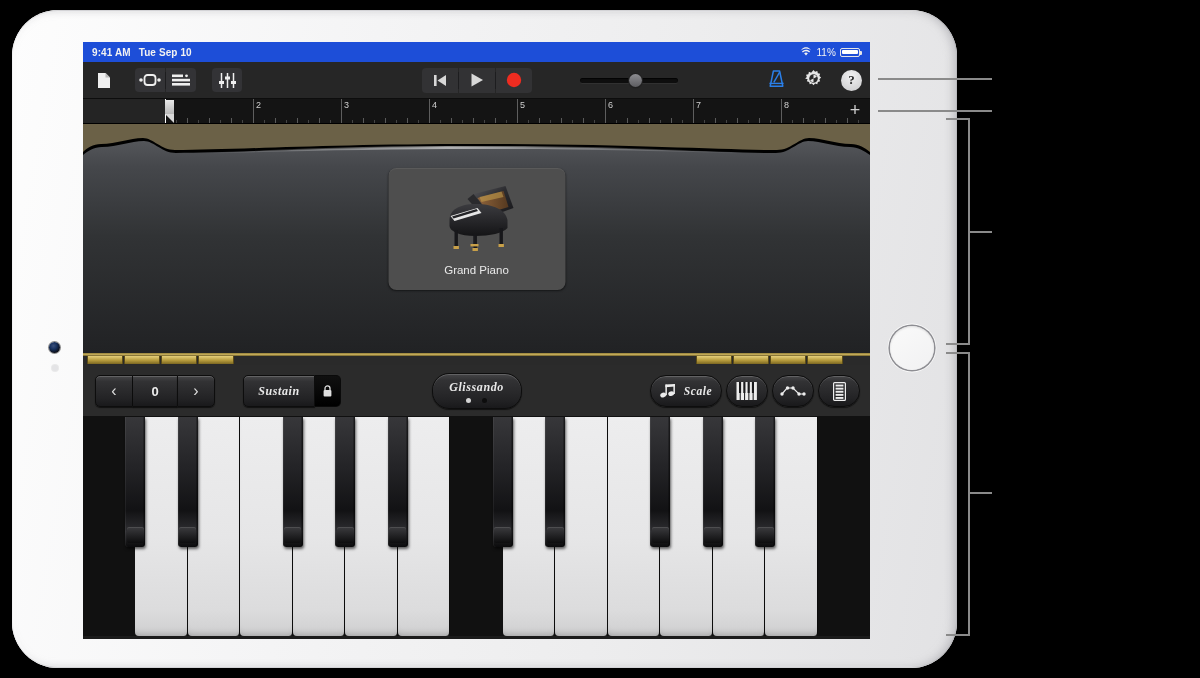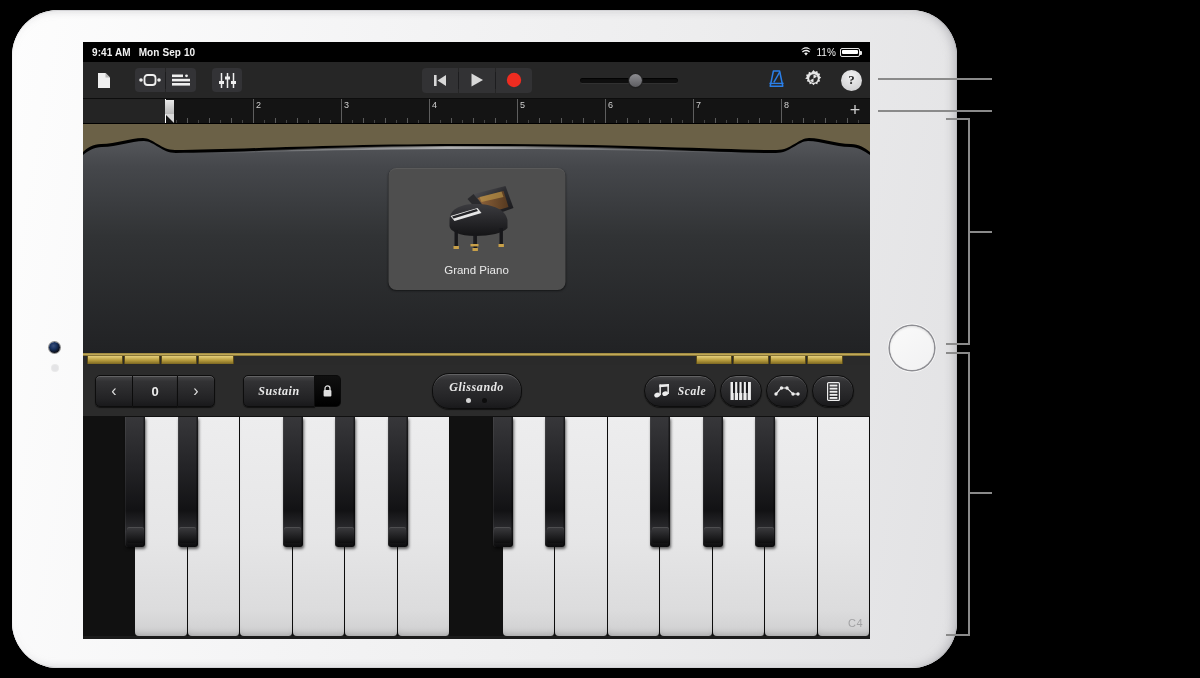--- a/index.html
+++ b/index.html
@@ -43,21 +43,21 @@
   }
 
   
   #screen {
     position:absolute; left:71px; top:32px; width:787px; height:597px;
     background:#1b1b1b; overflow:hidden;
   }
 
   
   #statusbar{
-    position:relative; height:20px; background:#000000;
+    position:relative; height:20px; background:#1d4ed8;
     display:flex; align-items:center; padding:0 10px 0 9px;
     color:#f2f2f2; font-size:10px; letter-spacing:.1px;
   }
   #statusbar .time{font-weight:bold; margin-right:8px;}
   #statusbar .date{font-weight:bold;}
   #statusbar .right{margin-left:auto; display:flex; align-items:center; gap:4px;}
   .batt{
     width:20px; height:9px; border:1px solid #e6e6e6; border-radius:2px;
     position:relative; display:inline-block;
   }
@@ -203,21 +203,21 @@
     border:1px solid #0a0a0a;border-left:none;
     display:flex;align-items:center;justify-content:center;
   }
   #glissando{
     position:absolute;left:50%;transform:translateX(-50%);top:8px;
     width:90px;height:36px;flex-direction:column;gap:3px;
   }
   .radio-row{display:flex;gap:11px;align-items:center;}
   .radio{width:5px;height:5px;border-radius:50%;background:#0d0d0d;}
   .radio.on{background:#d4d4d4;}
-  #right-ctls{position:absolute;right:16px;top:10px;display:flex;gap:4px;}
+  #right-ctls{position:absolute;right:10px;top:10px;display:flex;gap:4px;}
   #right-ctls .ctl{position:relative;}
 
   
   #keyboard{position:relative;height:219px;background:#111;}
   .wk{
     position:absolute;top:0;height:219px;
     background:linear-gradient(180deg,#ededee 0%,#e6e6e7 55%,#dcdcdd 88%,#cfcfd0 100%);
     border-right:1px solid #0c0c0c;
     border-radius:0 0 4px 4px;
     box-shadow: inset 0 -7px 7px -6px rgba(0,0,0,.25);
@@ -253,21 +253,21 @@
 
   <div id="device">
     <div id="camera"></div>
     <div id="sensor"></div>
     <div id="home-button"></div>
 
     <div id="screen">
 
       <div id="statusbar">
         <span class="time">9:41 AM</span>
-        <span class="date">Mon Sep 10</span>
+        <span class="date">Tue Sep 10</span>
         <span class="right">
           <span>
             <svg width="12" height="9" viewBox="0 0 12 9">
               <path d="M6 8.4 4.1 6.2a3 3 0 0 1 3.8 0Z" fill="#f0f0f0"></path>
               <path d="M6 4.3c-1.2 0-2.3.45-3.15 1.2l-.9-1.05A6.1 6.1 0 0 1 6 2.85c1.55 0 3 .58 4.05 1.6l-.9 1.05A4.65 4.65 0 0 0 6 4.3Z" fill="#f0f0f0"></path>
               <path d="M6 1.5c1.95 0 3.75.72 5.1 1.92l-.9-1.05C8.95.9 7.55.35 6 .35S3.05.9 1.8 2.37L.9 3.42A7.8 7.8 0 0 1 6 1.5Z" fill="#f0f0f0"></path>
             </svg>
           </span>
           <span>11%</span>
           <span class="batt"></span>
@@ -633,23 +633,20 @@
           <div class="wk" style="left: 157.4px; width: 52.4667px;"></div>
           <div class="wk" style="left: 209.867px; width: 52.4667px;"></div>
           <div class="wk" style="left: 262.333px; width: 52.4667px;"></div>
           <div class="wk" style="left: 314.8px; width: 52.4667px;"></div>
           <div class="wk" style="left: 419.733px; width: 52.4667px;"></div>
           <div class="wk" style="left: 472.2px; width: 52.4667px;"></div>
           <div class="wk" style="left: 524.667px; width: 52.4667px;"></div>
           <div class="wk" style="left: 577.133px; width: 52.4667px;"></div>
           <div class="wk" style="left: 629.6px; width: 52.4667px;"></div>
           <div class="wk" style="left: 682.067px; width: 52.4667px;"></div>
-          <div class="wk" style="left: 734.533px; width: 52.4667px;">
-            <span class="lbl right">C4</span>
-          </div>
           <div class="bk" style="left: 42.4667px;"></div>
           <div class="bk" style="left: 94.9333px;"></div>
           <div class="bk" style="left: 199.867px;"></div>
           <div class="bk" style="left: 252.333px;"></div>
           <div class="bk" style="left: 304.8px;"></div>
           <div class="bk" style="left: 409.733px;"></div>
           <div class="bk" style="left: 462.2px;"></div>
           <div class="bk" style="left: 567.133px;"></div>
           <div class="bk" style="left: 619.6px;"></div>
           <div class="bk" style="left: 672.067px;"></div>

